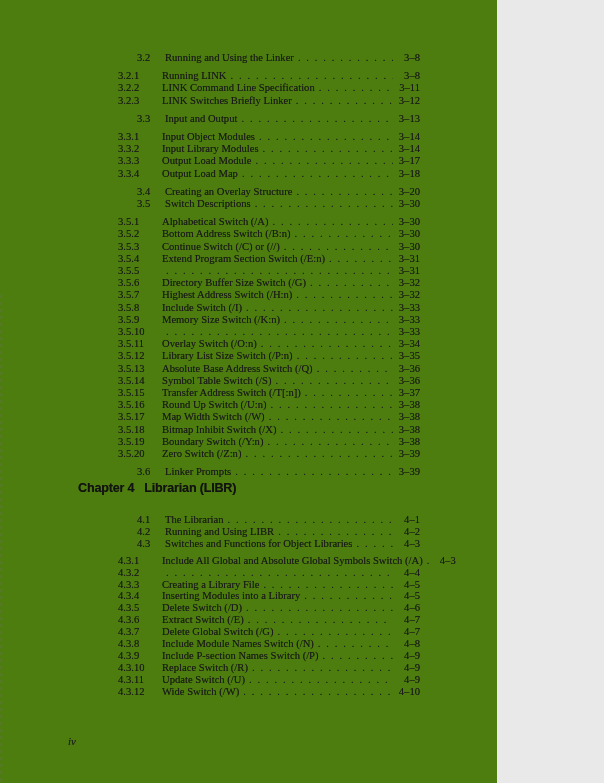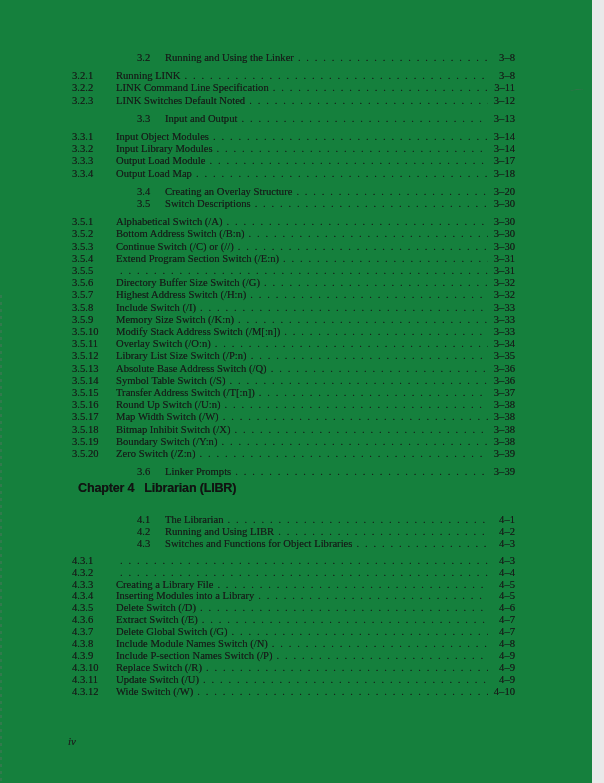--- a/index.html
+++ b/index.html
@@ -1,35 +1,35 @@
 <!DOCTYPE html>
 <html><head>
 <meta charset="utf-8">
 <style>
   html,body { margin:0; padding:0; background:#e9e9e9; }
   .page {
     position:relative;
-    width:592px; height:783px;
-    background:#15803d;
+    width:497px; height:783px;
+    background:#4d7c0f;
     font-family:"Liberation Serif","DejaVu Serif",serif;
     color:#1b1b1b;
     overflow:hidden;
     text-shadow:0 0 .3px rgba(0,0,0,.5);
   }
   .toc { position:absolute; left:0; right:77px; }
   #toc3 { top:52px; }
   .row {
     display:flex; align-items:baseline;
     font-size:10.6px; line-height:12.2px;
     white-space:nowrap;
   }
   #toc4 .row { line-height:11.9px; }
   .row .num { flex:none; }
   .sec .num { margin-left:137px; width:28px; }
-  .sub .num { margin-left:72px; width:44px; }
+  .sub .num { margin-left:118px; width:44px; }
   .row .title { flex:none;text-align:center; }
   .row .dots {
     flex:1 1 auto; overflow:hidden; white-space:nowrap;
     word-spacing:3.2px; padding-left:4px; padding-right:2px;
     color:#1e1e1e;
   }
   .row .pg { flex:none; min-width:27px; text-align:right; }
   .group { margin-top:6px; }
   .group:first-child { margin-top:0; }
   .chapter-heading {
@@ -81,21 +81,21 @@
           <span class="pg">3–8</span>
         </div>
         <div class="row sub">
           <span class="num">3.2.2</span>
           <span class="title">LINK Command Line Specification</span>
           <span class="dots">. . . . . . . . . . . . . . . . . . . . . . . . . . . . . . . . . . . . . . . . . . . . . . . . . . . . . . . . . . . . . . . . . . . . . . . . . . . . . . . . </span>
           <span class="pg">3–11</span>
         </div>
         <div class="row sub">
           <span class="num">3.2.3</span>
-          <span class="title">LINK Switches Default Noted</span>
+          <span class="title">LINK Switches Briefly Linker</span>
           <span class="dots">. . . . . . . . . . . . . . . . . . . . . . . . . . . . . . . . . . . . . . . . . . . . . . . . . . . . . . . . . . . . . . . . . . . . . . . . . . . . . . . . </span>
           <span class="pg">3–12</span>
         </div>
       </div>
       <div class="group g-sec">
         <div class="row sec">
           <span class="num">3.3</span>
           <span class="title">Input and Output</span>
           <span class="dots">. . . . . . . . . . . . . . . . . . . . . . . . . . . . . . . . . . . . . . . . . . . . . . . . . . . . . . . . . . . . . . . . . . . . . . . . . . . . . . . . </span>
           <span class="pg">3–13</span>
@@ -190,21 +190,20 @@
           <span class="pg">3–33</span>
         </div>
         <div class="row sub">
           <span class="num">3.5.9</span>
           <span class="title">Memory Size Switch (/K:n)</span>
           <span class="dots">. . . . . . . . . . . . . . . . . . . . . . . . . . . . . . . . . . . . . . . . . . . . . . . . . . . . . . . . . . . . . . . . . . . . . . . . . . . . . . . . </span>
           <span class="pg">3–33</span>
         </div>
         <div class="row sub">
           <span class="num">3.5.10</span>
-          <span class="title">Modify Stack Address Switch (/M[:n])</span>
           <span class="dots">. . . . . . . . . . . . . . . . . . . . . . . . . . . . . . . . . . . . . . . . . . . . . . . . . . . . . . . . . . . . . . . . . . . . . . . . . . . . . . . . </span>
           <span class="pg">3–33</span>
         </div>
         <div class="row sub">
           <span class="num">3.5.11</span>
           <span class="title">Overlay Switch (/O:n)</span>
           <span class="dots">. . . . . . . . . . . . . . . . . . . . . . . . . . . . . . . . . . . . . . . . . . . . . . . . . . . . . . . . . . . . . . . . . . . . . . . . . . . . . . . . </span>
           <span class="pg">3–34</span>
         </div>
         <div class="row sub">
@@ -293,20 +292,21 @@
         <div class="row sec">
           <span class="num">4.3</span>
           <span class="title">Switches and Functions for Object Libraries</span>
           <span class="dots">. . . . . . . . . . . . . . . . . . . . . . . . . . . . . . . . . . . . . . . . . . . . . . . . . . . . . . . . . . . . . . . . . . . . . . . . . . . . . . . . </span>
           <span class="pg">4–3</span>
         </div>
       </div>
       <div class="group g-sub">
         <div class="row sub">
           <span class="num">4.3.1</span>
+          <span class="title">Include All Global and Absolute Global Symbols Switch (/A)</span>
           <span class="dots">. . . . . . . . . . . . . . . . . . . . . . . . . . . . . . . . . . . . . . . . . . . . . . . . . . . . . . . . . . . . . . . . . . . . . . . . . . . . . . . . </span>
           <span class="pg">4–3</span>
         </div>
         <div class="row sub">
           <span class="num">4.3.2</span>
           <span class="dots">. . . . . . . . . . . . . . . . . . . . . . . . . . . . . . . . . . . . . . . . . . . . . . . . . . . . . . . . . . . . . . . . . . . . . . . . . . . . . . . . </span>
           <span class="pg">4–4</span>
         </div>
         <div class="row sub">
           <span class="num">4.3.3</span>

